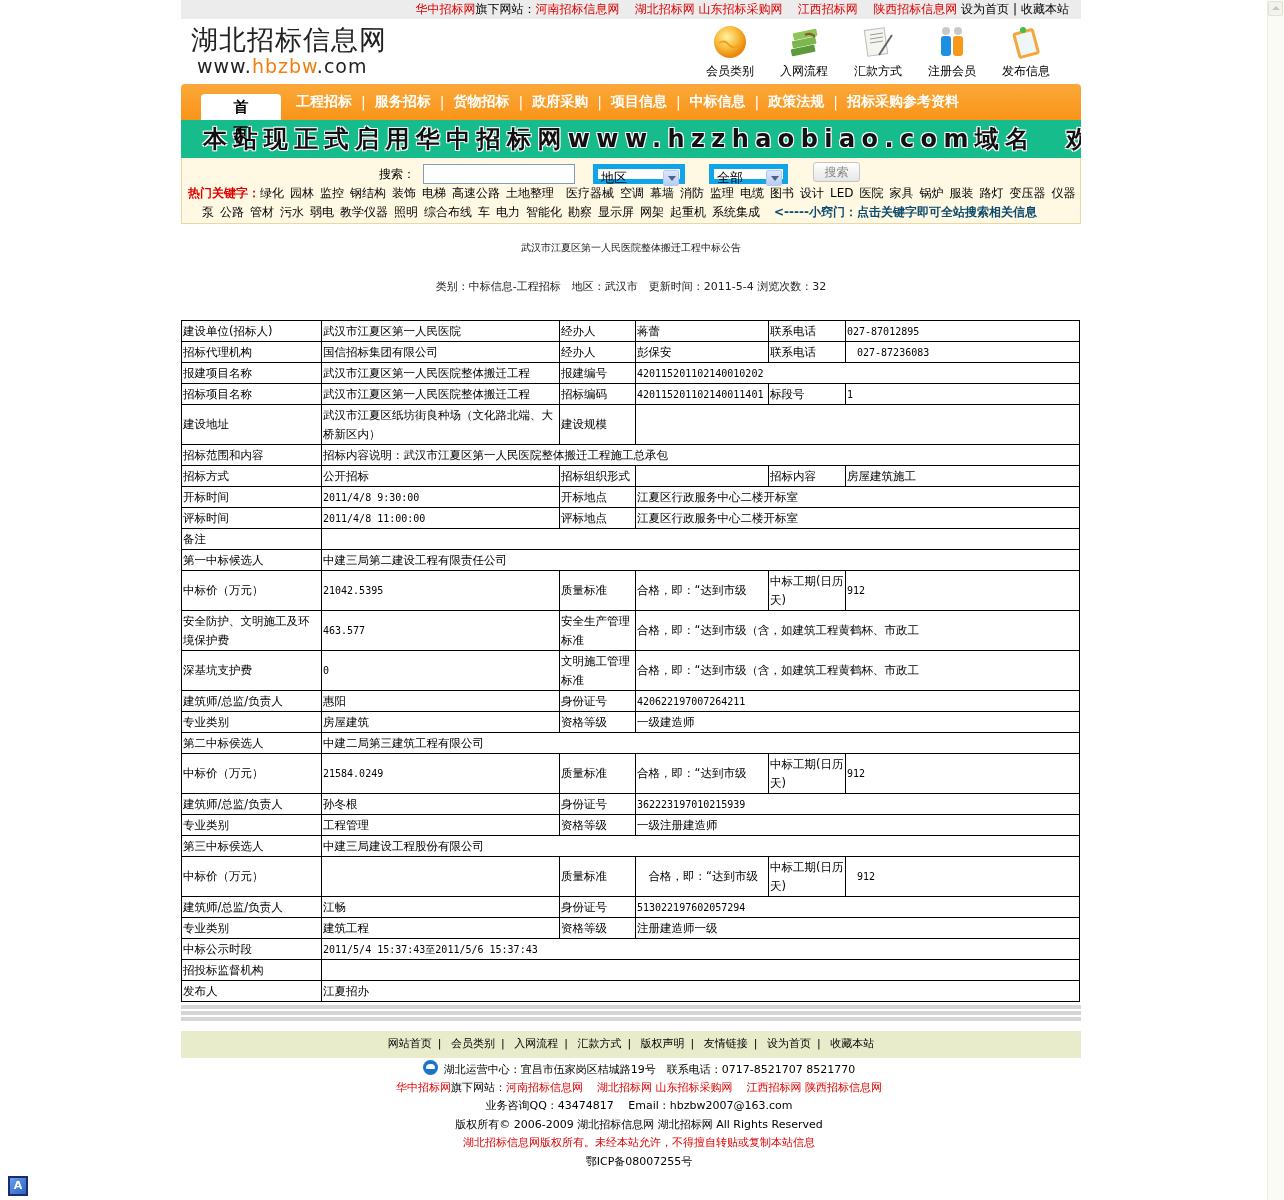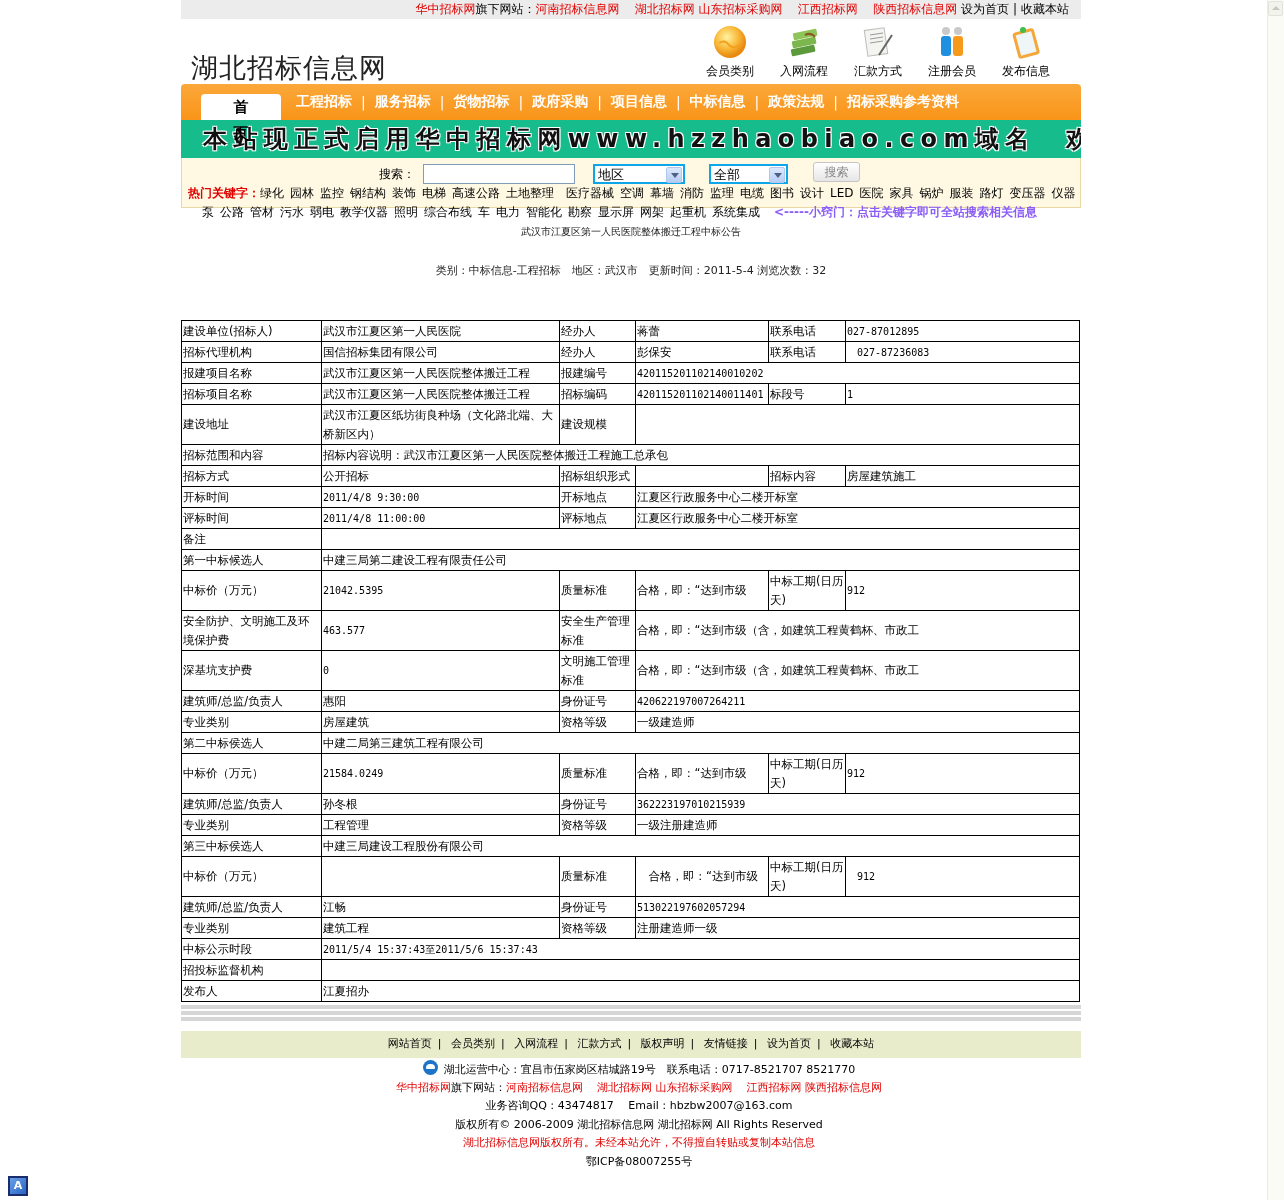--- a/index.html
+++ b/index.html
@@ -10,52 +10,52 @@
   .page { position: absolute; left: 181px; top: 0; width: 900px; }
 
   
   .topbar { height: 19px; background: #ececec; text-align: right; padding-right: 12px; line-height: 19px; font-size: 12px; }
   .topbar .red { color: #e00000; }
   .topbar .sep { margin: 0 4px; }
 
   
   .header { height: 64px; position: relative; }
   .logo { position: absolute; left: 10px; top: 6px; }
-  .logo-cn { font-size: 27px; color: #222; letter-spacing: 1px; line-height: 30px; font-family: "DejaVu Sans", sans-serif; margin-top: 28px; }
+  .logo-cn { font-size: 27px; color: #222; letter-spacing: 1px; line-height: 30px; font-family: "DejaVu Sans", sans-serif; }
   .logo-url { font-size: 19px; color: #222; line-height: 22px; margin-left: 6px; letter-spacing: 1px; }
   .logo-url .mid { color: #f07d10; }
   .quick { position: absolute; right: 28px; top: 4px; display: flex; gap: 20px; }
   .quick-item { width: 54px; text-align: center; font-size: 12px; }
   .quick-icon { width: 38px; height: 38px; margin: 0 auto 2px; position: relative; }
 
   
   .nav { height: 36px; background: linear-gradient(#fba83a, #f99418); border-radius: 4px 4px 0 0; margin-top: 1px; position: relative; padding-left: 20px; display: flex; align-items: flex-end; }
   .nav-home { width: 80px; height: 26px; background: #fff; border-radius: 4px 4px 0 0; text-align: center; line-height: 26px; font-weight: bold; font-size: 15px; letter-spacing: 12px; padding-left: 12px; margin-bottom: 0; }
   .nav-items { display: flex; align-items: center; height: 36px; margin-left: 14px; }
   .nav-item { color: #fff; font-weight: bold; font-size: 14px; padding: 0 1px; }
   .nav-sep { color: #fff; margin: 0 8px; font-size: 14px; }
 
   
   .banner { height: 38px; background: #16bc8b; color: #111; font-size: 24px; font-weight: bold; line-height: 38px; letter-spacing: 6.4px; padding-left: 22px; white-space: nowrap; overflow: hidden; text-shadow: 1px 1px 0 #fff, -1px -1px 0 #fff, 1px -1px 0 #fff, -1px 1px 0 #fff; }
 
   
-  .search-area { background: #fff9e3; border-left: 1px solid #e9d8a3; border-right: 1px solid #e9d8a3; border-bottom: 1px solid #e9d8a3; height: 50px; position: relative; }
+  .search-area { background: #fff9e3; border-left: 1px solid #e9d8a3; border-right: 1px solid #e9d8a3; border-bottom: 1px solid #e9d8a3; height: 66px; position: relative; }
   .search-row { position: absolute; top: 4px; left: 0; width: 100%; height: 22px; }
   .search-label { position: absolute; left: 197px; top: 4px; font-size: 12px; }
   .search-input { position: absolute; left: 241px; top: 2px; width: 152px; height: 20px; border: 1px solid #7f9db9; background: #fff; }
-  .select { position: absolute; top: 2px; height: 20px; border: 2px solid #0ea5e9; background: #fff; font-size: 13px; line-height: 18px; padding-left: 3px; }
+  .select { position: absolute; top: 2px; height: 20px; border: 5px solid #0ea5e9; background: #fff; font-size: 13px; line-height: 18px; padding-left: 3px; }
   .select .arrow { position: absolute; right: 1px; top: 1px; width: 16px; height: 16px; background: linear-gradient(#dce8fb, #b7cdf5); border: 1px solid #b4c8ee; border-radius: 2px; }
   .select .arrow::after { content: ""; position: absolute; left: 4px; top: 5px; border-left: 4px solid transparent; border-right: 4px solid transparent; border-top: 5px solid #4d6185; }
   .search-btn { position: absolute; left: 631px; top: 0px; width: 47px; height: 20px; border: 1px solid #c5c5c5; border-radius: 3px; background: linear-gradient(#ffffff, #e6e6e6); color: #888; font-size: 12px; text-align: center; line-height: 18px; }
   .hot-row { position: absolute; left: 6px; font-size: 12px; white-space: nowrap; }
   .hot-row1 { top: 27px; }
   .hot-row2 { top: 46px; left: 20px; }
   .hot-label { color: #e00000; font-weight: bold; }
   .kw { margin-right: 6px; }
-  .tip { color: #8b5cf6; font-weight: bold; margin-left: 8px; }
+  .tip { color: #0c4a6e; font-weight: bold; margin-left: 8px; }
 
   
   .art-title { text-align: center; font-size: 10px; margin-top: 13px; color: #222; height: 22px; line-height: 22px; }
   .art-meta { text-align: center; font-size: 11px; margin-top: 20px; color: #222; }
 
   
   table.info { position: absolute; left: 0; top: 320px; width: 899px; border-collapse: collapse; font-size: 11.5px; }
   table.info td { border: 1px solid #000; padding: 0 1px; height: 21px; vertical-align: middle; line-height: 19px; }
   table.info td.c1 { width: 140px; }
   table.info td.c2 { width: 238px; }

